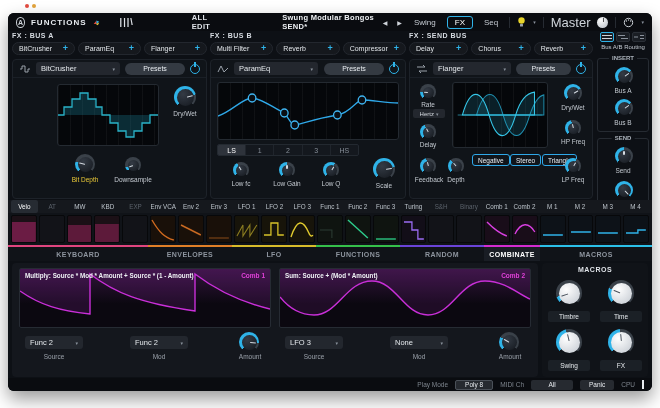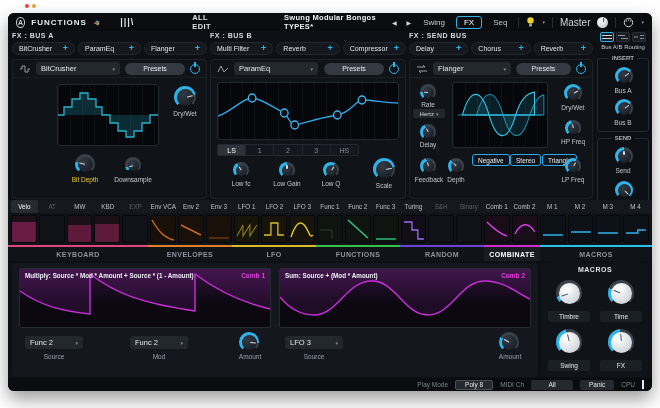--- a/index.html
+++ b/index.html
@@ -16,21 +16,21 @@
   .ttype { color:#e0e4e9; font-size:7.5px; font-weight:bold; margin-left:52px; letter-spacing:.4px; }
   .pname { color:#eef1f4; font-size:7.5px; font-weight:bold; margin-left:56px; letter-spacing:.3px; }
   .navarr { color:#cfd4da; font-size:6px; padding:0 2px; cursor:default; }
   .tb-right { margin-left:auto; display:flex; align-items:center; gap:7px; }
   .mode { color:#c4cad1; font-size:8px; padding:1px 4px; }
   .mode.active { color:#fff; border:1px solid #2fb3e8; border-radius:3px; padding:1px 7px; }
   .vsep { width:1px; height:11px; background:#262b32; }
   .caret { color:#8a929c; font-size:5px; }
   .mini-knob { width:11px; height:11px; border-radius:50%; background:radial-gradient(circle at 35% 30%, #fdfdfd, #b8bec6); position:relative; }
   .mini-knob::after { content:""; position:absolute; left:50%; top:1px; width:1px; height:4px; background:#555; }
-  .tb-label { color:#cfd4da; font-size:10px; }
+  .tb-label { color:#cfd4da; font-size:13px; }
 
   
   .fxrow { position:absolute; left:0; top:19px; right:0; height:170px; }
   .fxcol { position:absolute; top:0; height:100%; }
   .colA { left:4px;  width:195px; }
   .colB { left:202px; width:196px; }
   .colC { left:401px; width:184px; }
   .sect-title { color:#d6dbe1; font-size:7px; font-weight:bold; letter-spacing:.5px; height:10px; }
   .slots { display:flex; gap:3px; height:13px; }
   .slot { flex:1; background:#15181d; border:1px solid #23272e; border-radius:7px; display:flex; align-items:center; justify-content:space-between; padding:0 6px; }
@@ -135,21 +135,21 @@
   <div class="titlebar">
     <span class="logo">A</span>
     <span class="appname">FUNCTIONS</span>
     <svg class="parrot" viewBox="0 0 10 10">
       <polygon points="1,7 5,2 5,7" fill="#e84a3a"></polygon>
         <polygon points="5,2 9,4 5,7" fill="#2fb3e8"></polygon>
         <polygon points="4,7 7,9 9,5" fill="#e8c838"></polygon>
     </svg>
     <span class="browsemark">|||\</span>
     <span class="ttype">ALL EDIT</span>
-    <span class="pname">Swung Modular Bongos TYPES*</span>
+    <span class="pname">Swung Modular Bongos SEND*</span>
     <span class="navarr">◀</span>
     <span class="navarr">▶</span>
     <div class="tb-right">
       <span class="mode">Swing</span>
       <span class="mode active">FX</span>
       <span class="mode">Seq</span>
       <span class="vsep"></span>
       <svg width="9" height="12" viewBox="0 0 9 12">
         <circle cx="4.5" cy="4.5" r="3.2" fill="#e8d42a"></circle>
           <rect x="3" y="8" width="3" height="2.4" rx="0.5" fill="#9aa1aa"></rect>
@@ -600,20 +600,27 @@
         </svg>
       </div>
       <div class="cctrl">
         <div class="cgrp">
           <div class="dd">
               <span class="dv">LFO 3</span>
               <span class="caret">▾</span>
             </div>
           <div class="lbl">Source</div>
         </div>
+        <div class="cgrp">
+          <div class="dd">
+              <span class="dv">None</span>
+              <span class="caret">▾</span>
+            </div>
+          <div class="lbl">Mod</div>
+        </div>
         <div class="cgrp kn">
           <div class="knob k20" style="left:4px; top:-4px; --v:28;">
               <span class="ptr"></span>
             </div>
           <div class="lbl">Amount</div>
         </div>
       </div>
     </div>
   </div>
 

